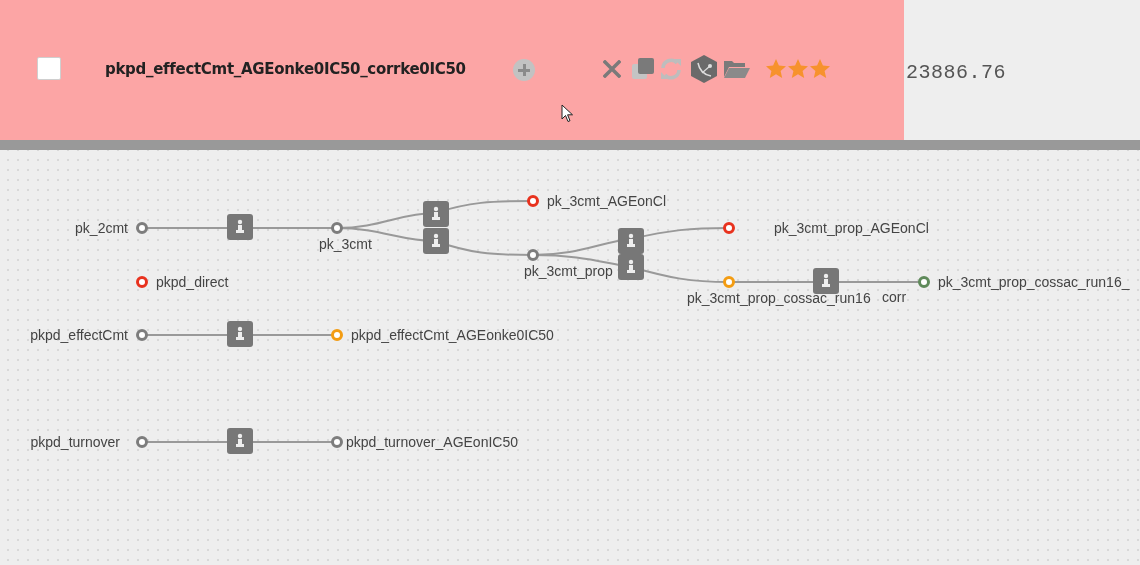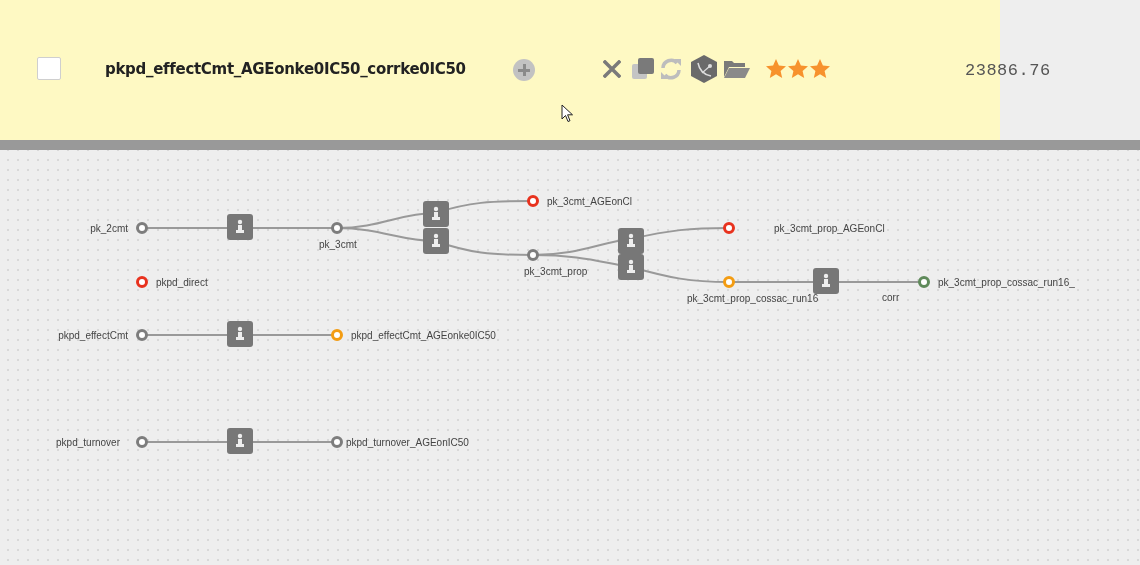--- a/index.html
+++ b/index.html
@@ -1,34 +1,34 @@
 <!DOCTYPE html>
 <html><head>
 <meta charset="utf-8">
 <style>
   * { box-sizing: border-box; margin: 0; padding: 0; }
   html, body { width: 1140px; height: 565px; overflow: hidden; }
   body { font-family: "Liberation Sans", sans-serif; background: #eeeeee; position: relative; }
-  .header { position: absolute; left: 0; top: 0; width: 1000px; height: 140px; background: #fef9c3; }
+  .header { position: absolute; left: 0; top: 0; width: 904px; height: 140px; background: #fca5a5; }
   .sep { position: absolute; left: 0; top: 140px; width: 1140px; height: 10px; background: #999999; }
   .canvas { position: absolute; left: 0; top: 150px; width: 1140px; height: 415px;
     background-color: #eeeeee;
     background-image: radial-gradient(#d8d8d8 1px, transparent 1.2px);
     background-size: 10px 10px; background-position: 3px 5px; }
   .checkbox { position: absolute; left: 37px; top: 57px; width: 24px; height: 23px; background: #fff; border: 1px solid #cfcfcf; border-radius: 2px; }
   .title { position: absolute; left: 105px; top: 60px; font-family: "DejaVu Sans", sans-serif; font-weight: bold; font-size: 15px; color: #222; letter-spacing: -0.3px; }
   .add-btn { position: absolute; left: 513px; top: 59px; width: 22px; height: 22px; border-radius: 50%; background: #c2c2c2; }
   .add-btn::before, .add-btn::after { content: ""; position: absolute; background: #8a8a8a; }
   .add-btn::before { left: 5px; top: 10px; width: 12px; height: 3px; }
   .add-btn::after { left: 9.5px; top: 5px; width: 3px; height: 12px; }
   .icon { position: absolute; }
-  .score { position: absolute; left: 965px; top: 61px; font-family: "Liberation Mono", monospace; font-size: 17px; color: #555; letter-spacing: 0.5px; }
+  .score { position: absolute; left: 906px; top: 61px; font-family: "Liberation Mono", monospace; font-size: 20px; color: #555; letter-spacing: 0.5px; }
   .cursor { position: absolute; left: 561px; top: 104px; }
   svg.graph { position: absolute; left: 0; top: 0; }
-  .lbl { position: absolute; font-size: 10px; color: #444; white-space: nowrap; line-height: 13px; }
+  .lbl { position: absolute; font-size: 14px; color: #444; white-space: nowrap; line-height: 13px; }
   .node { position: absolute; width: 12px; height: 12px; border-radius: 50%; background: #fff; border: 3px solid #7d7d7d; }
   .node.red { border-color: #e8321e; }
   .node.orange { border-color: #f39c12; }
   .node.green { border-color: #5f8a5a; }
   .job { position: absolute; width: 26px; height: 26px; background: #777; border-radius: 3px; }
   .job svg { position: absolute; left: 7px; top: 5px; }
 </style>
 </head>
 <body>
 

